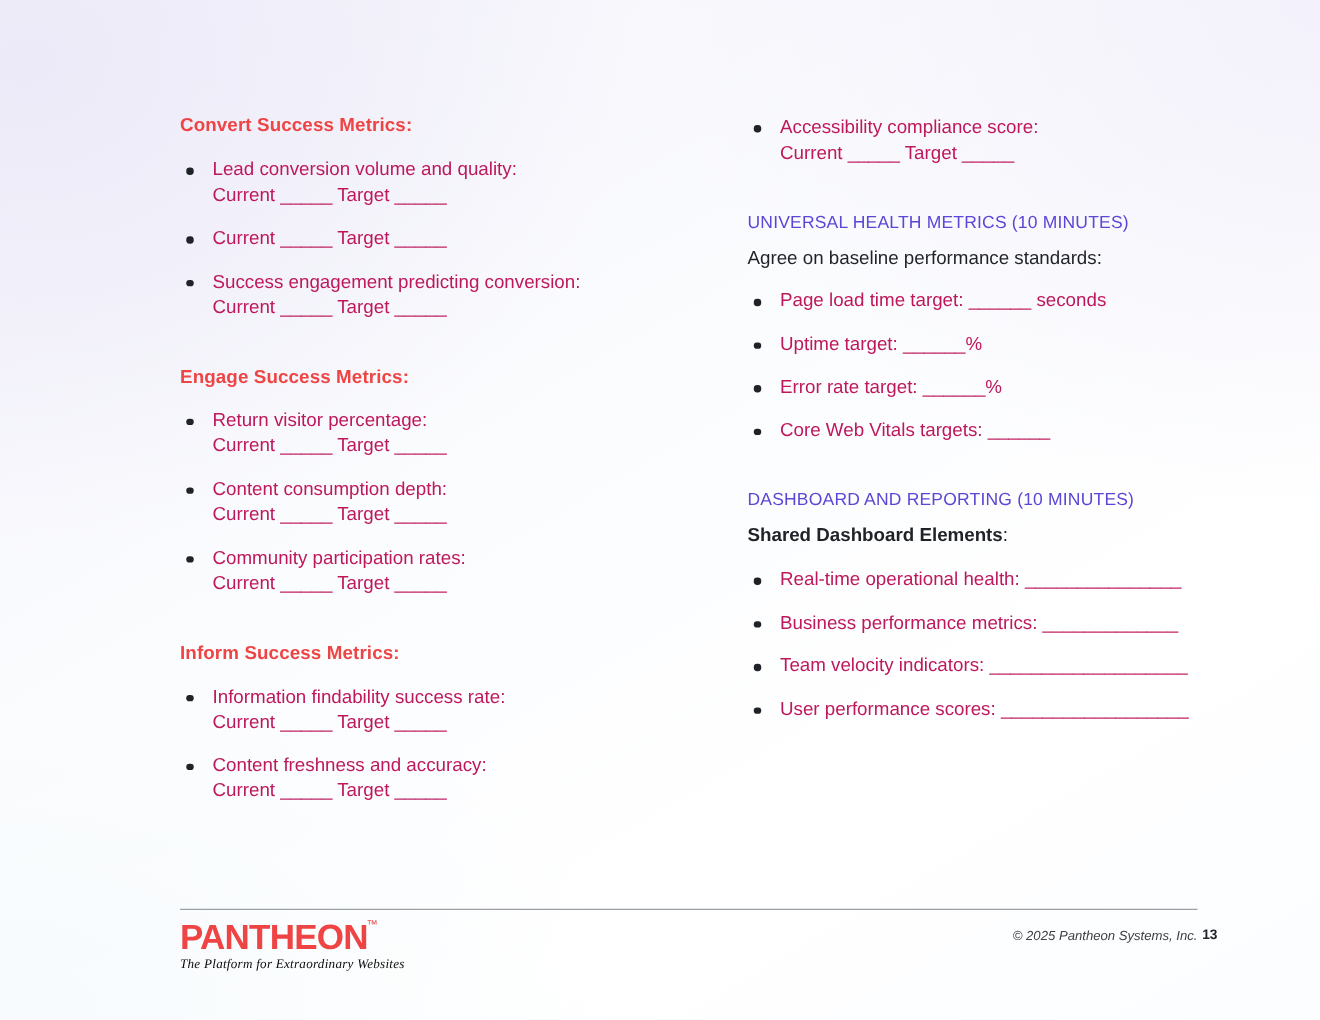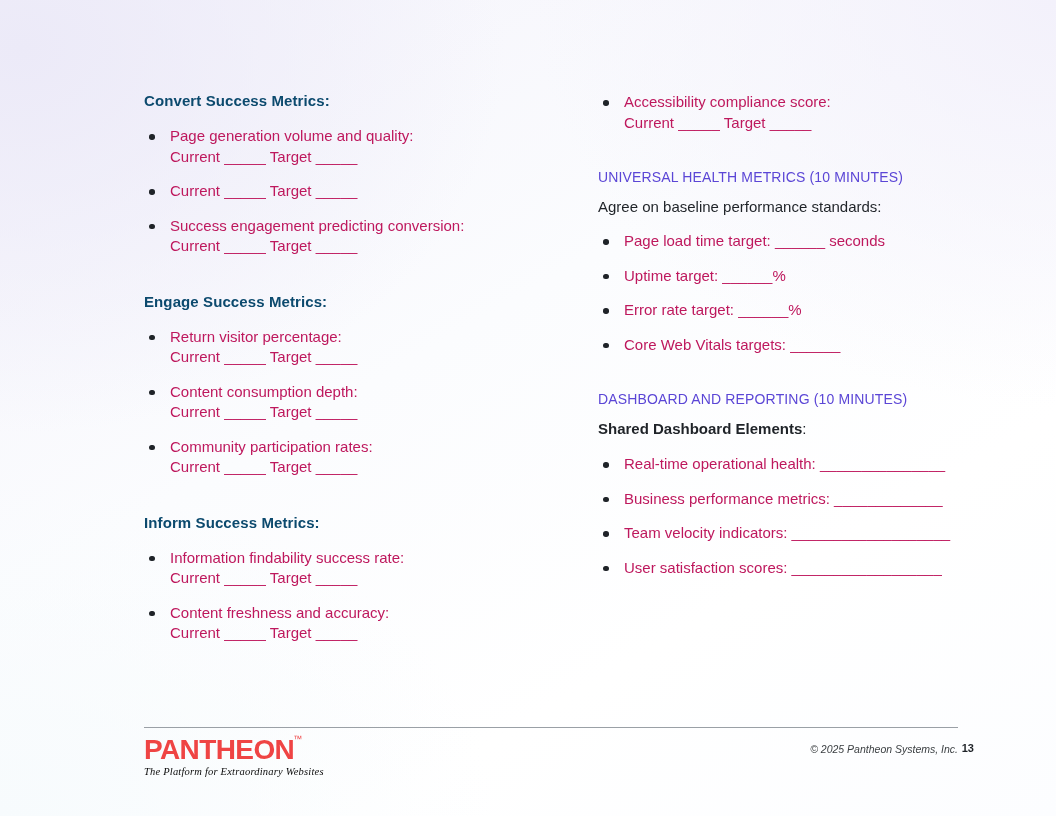--- a/index.html
+++ b/index.html
@@ -33,21 +33,21 @@
     position: absolute;
     top: 92px;
   }
   .col-left  { left: 144px; width: 420px; }
   .col-right { left: 598px; width: 400px; }
 
   
   .sec-head {
     font-size: 15px;
     font-weight: bold;
-    color: #0c4a6e;
+    color: #ef4444;
     letter-spacing: 0.1px;
     margin-bottom: 17px;
   }
 
   .purple-head {
     font-size: 14px;
     font-weight: normal;
     color: #5b46d6;
     letter-spacing: 0.15px;
     margin-bottom: 13px;
@@ -167,21 +167,21 @@
 
 <div class="page">
 
   <div class="col col-left">
 
     <div>
       <div class="sec-head">Convert Success Metrics:</div>
       <ul class="blist">
         <li>
           <span class="dot"></span>
-          <span>Page generation volume and quality:</span>
+          <span>Lead conversion volume and quality:</span>
           <span class="line2">Current _____ Target _____</span>
         </li>
         <li>
           <span class="dot"></span>
           <span class="line2">Current _____ Target _____</span>
         </li>
         <li>
           <span class="dot"></span>
           <span>Success engagement predicting conversion:</span>
           <span class="line2">Current _____ Target _____</span>
@@ -280,21 +280,21 @@
         <li>
           <span class="dot"></span>
           <span>Business performance metrics: _____________</span>
         </li>
         <li>
           <span class="dot"></span>
           <span>Team velocity indicators: ___________________</span>
         </li>
         <li>
           <span class="dot"></span>
-          <span>User satisfaction scores: __________________</span>
+          <span>User performance scores: __________________</span>
         </li>
       </ul>
     </div>
 
   </div>
 
   <div class="footer-rule"></div>
 
   <div class="logo">
     <div class="logo-word"><span>PANTHEON</span><span class="logo-tm">™</span></div>

